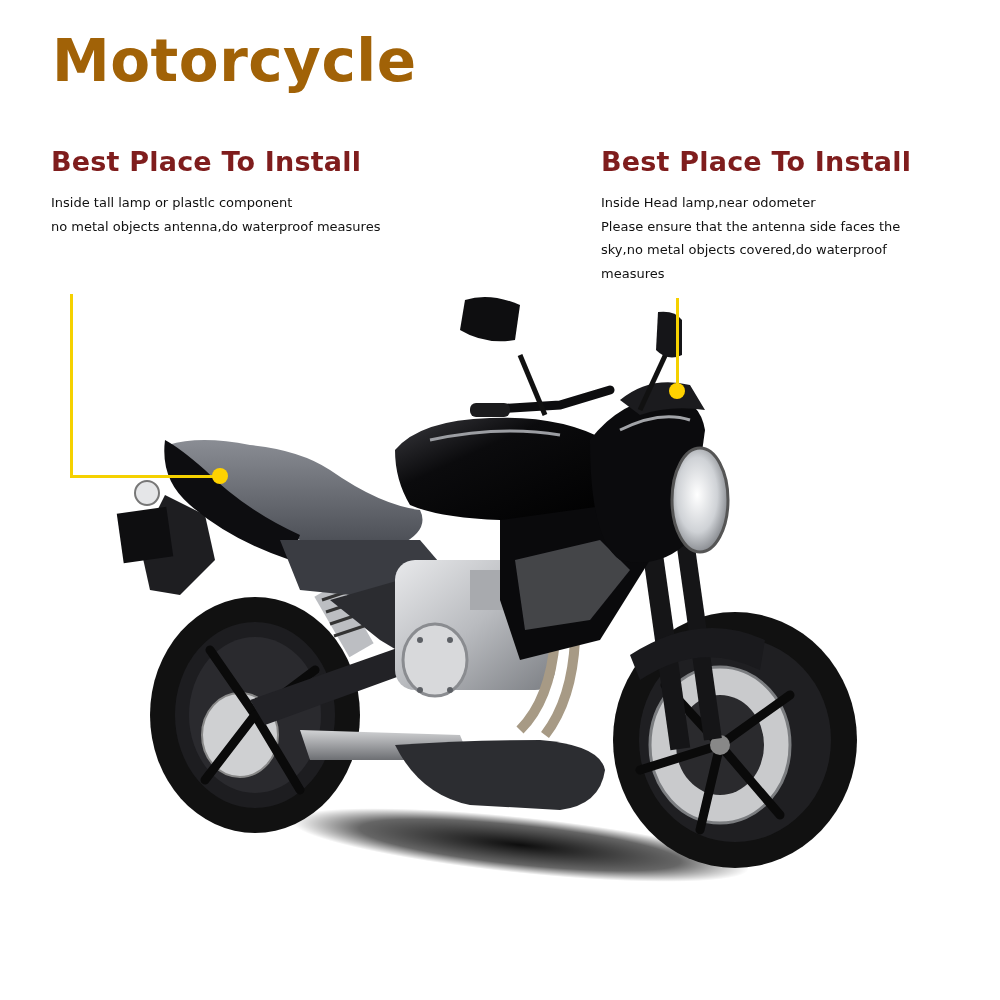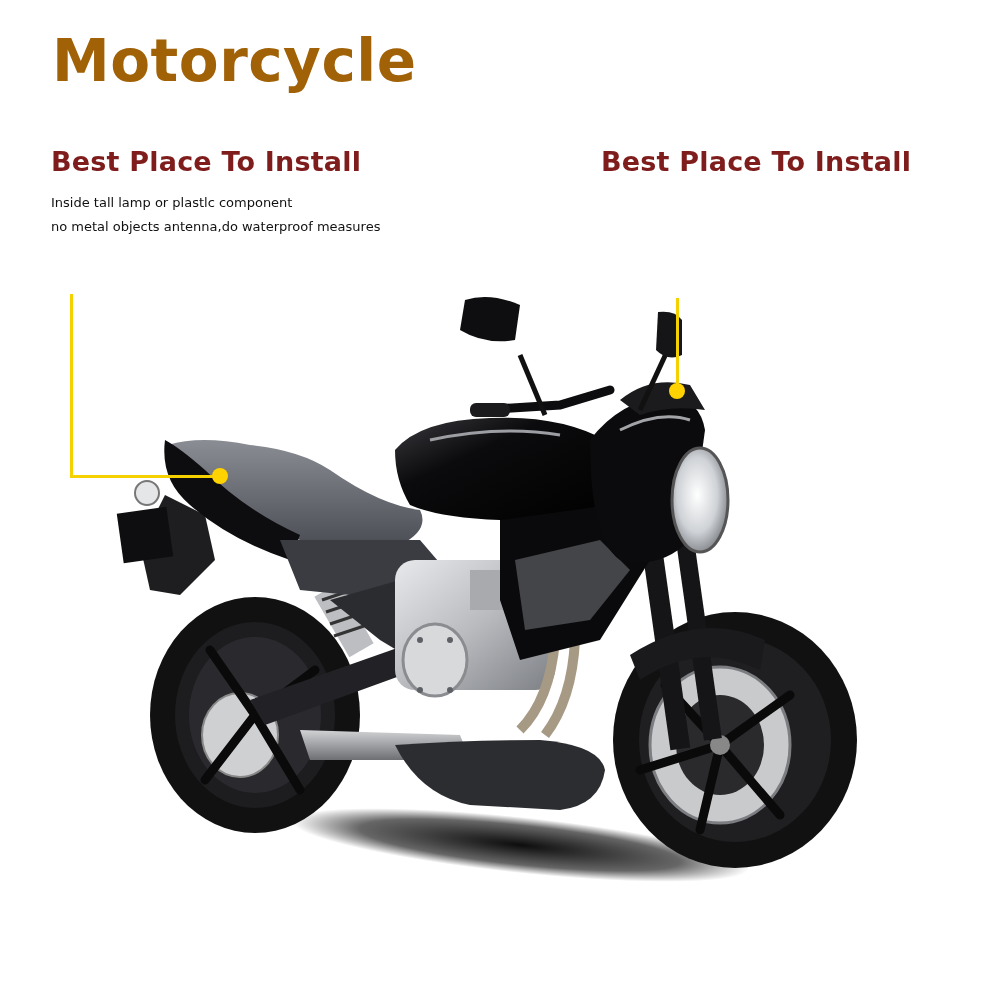--- a/index.html
+++ b/index.html
@@ -23,20 +23,26 @@
 <div class="block left">
   <div class="heading">Best Place To Install</div>
   <p class="desc">
     <span>Inside tall lamp or plastlc component</span>
     <span>no metal objects antenna,do waterproof measures</span>
   </p>
 </div>
 
 <div class="block right">
   <div class="heading">Best Place To Install</div>
+  <p class="desc">
+    <span>Inside Head lamp,near odometer</span>
+    <span>Please ensure that the antenna side faces the</span>
+    <span>sky,no metal objects covered,do waterproof</span>
+    <span>measures</span>
+  </p>
 </div>
 
 <svg class="bike" viewBox="0 0 1000 1000" xmlns="http://www.w3.org/2000/svg">
   <defs>
     <radialGradient id="shadowGrad" cx="0.5" cy="0.5" r="0.5">
       <stop offset="0" stop-color="#000" stop-opacity="0.95"></stop>
       <stop offset="0.7" stop-color="#000" stop-opacity="0.6"></stop>
       <stop offset="1" stop-color="#000" stop-opacity="0"></stop>
     </radialGradient>
     <linearGradient id="seatGrad" x1="0" y1="0" x2="0" y2="1">

